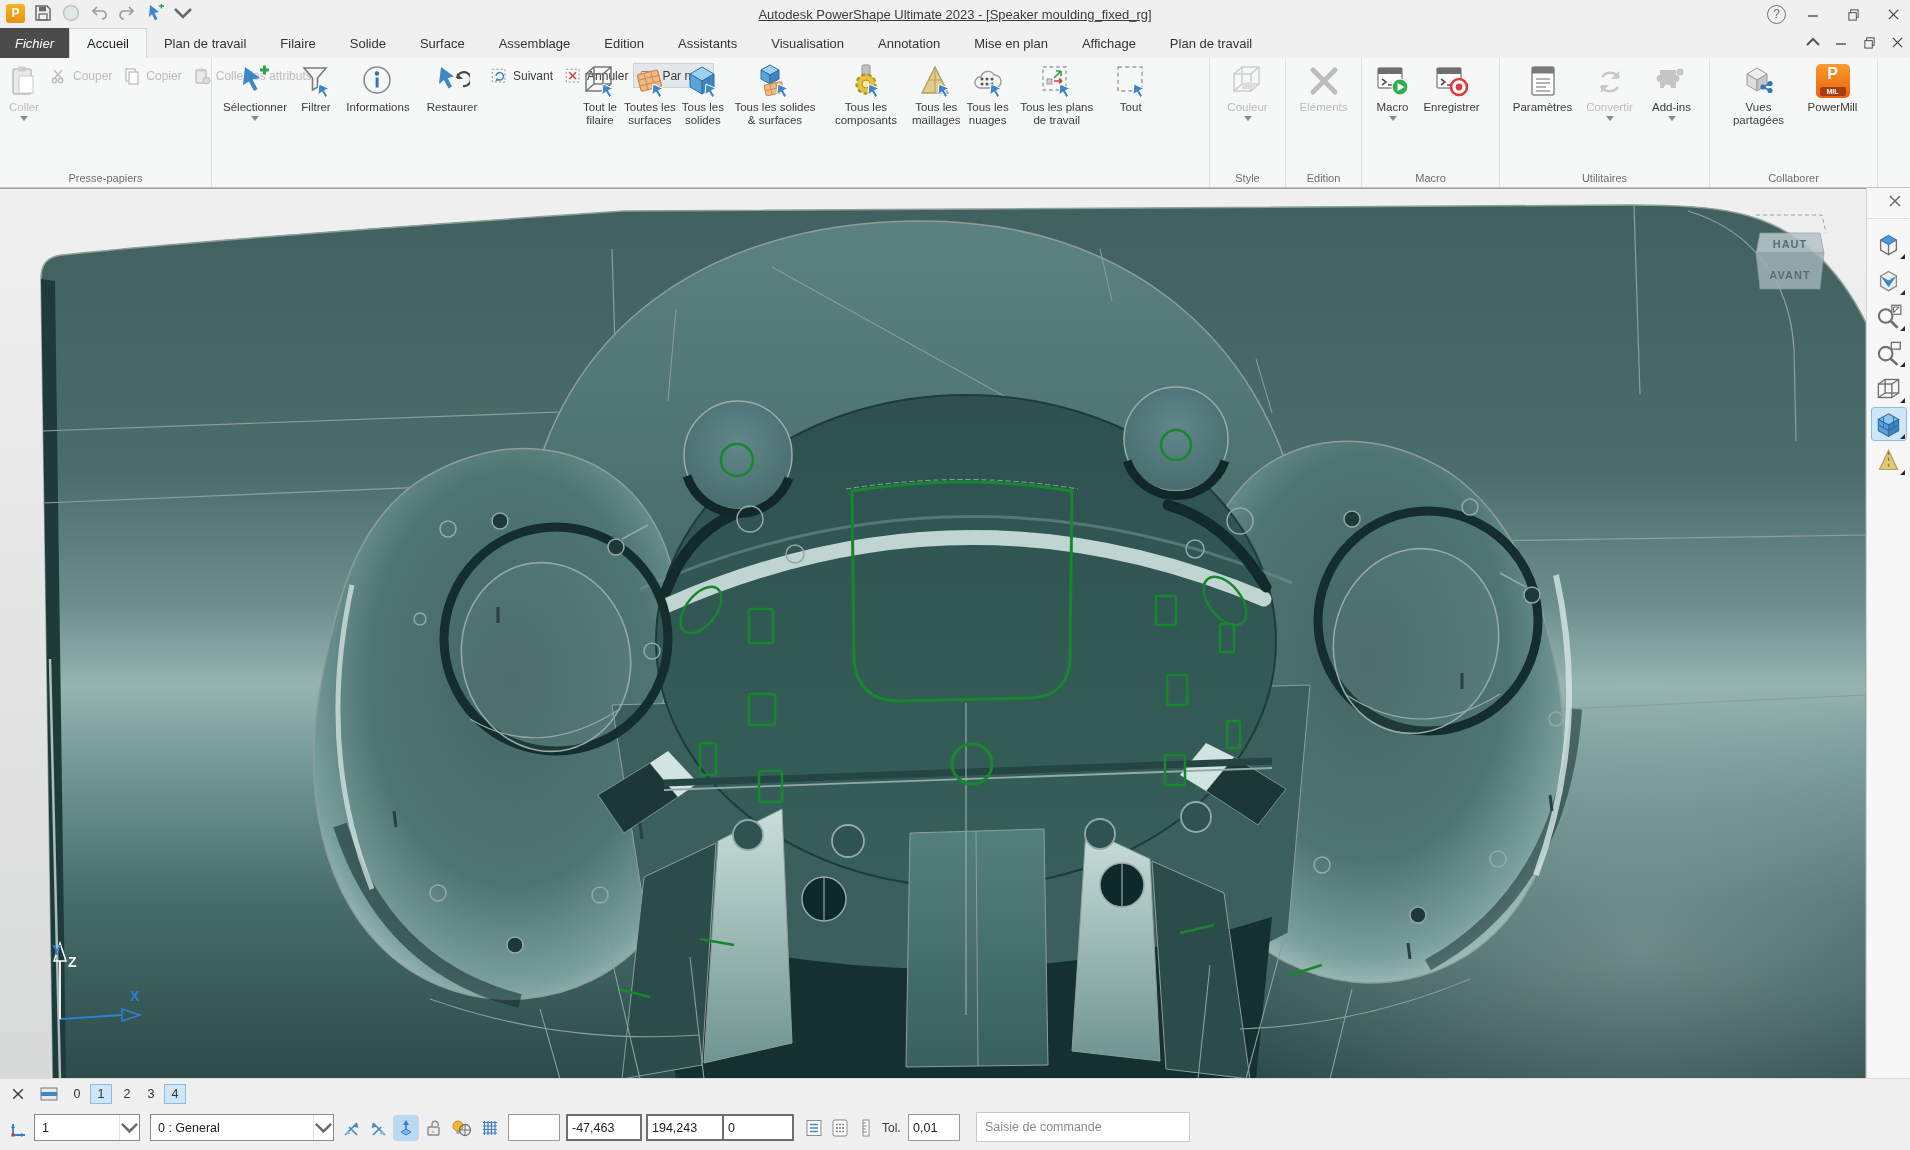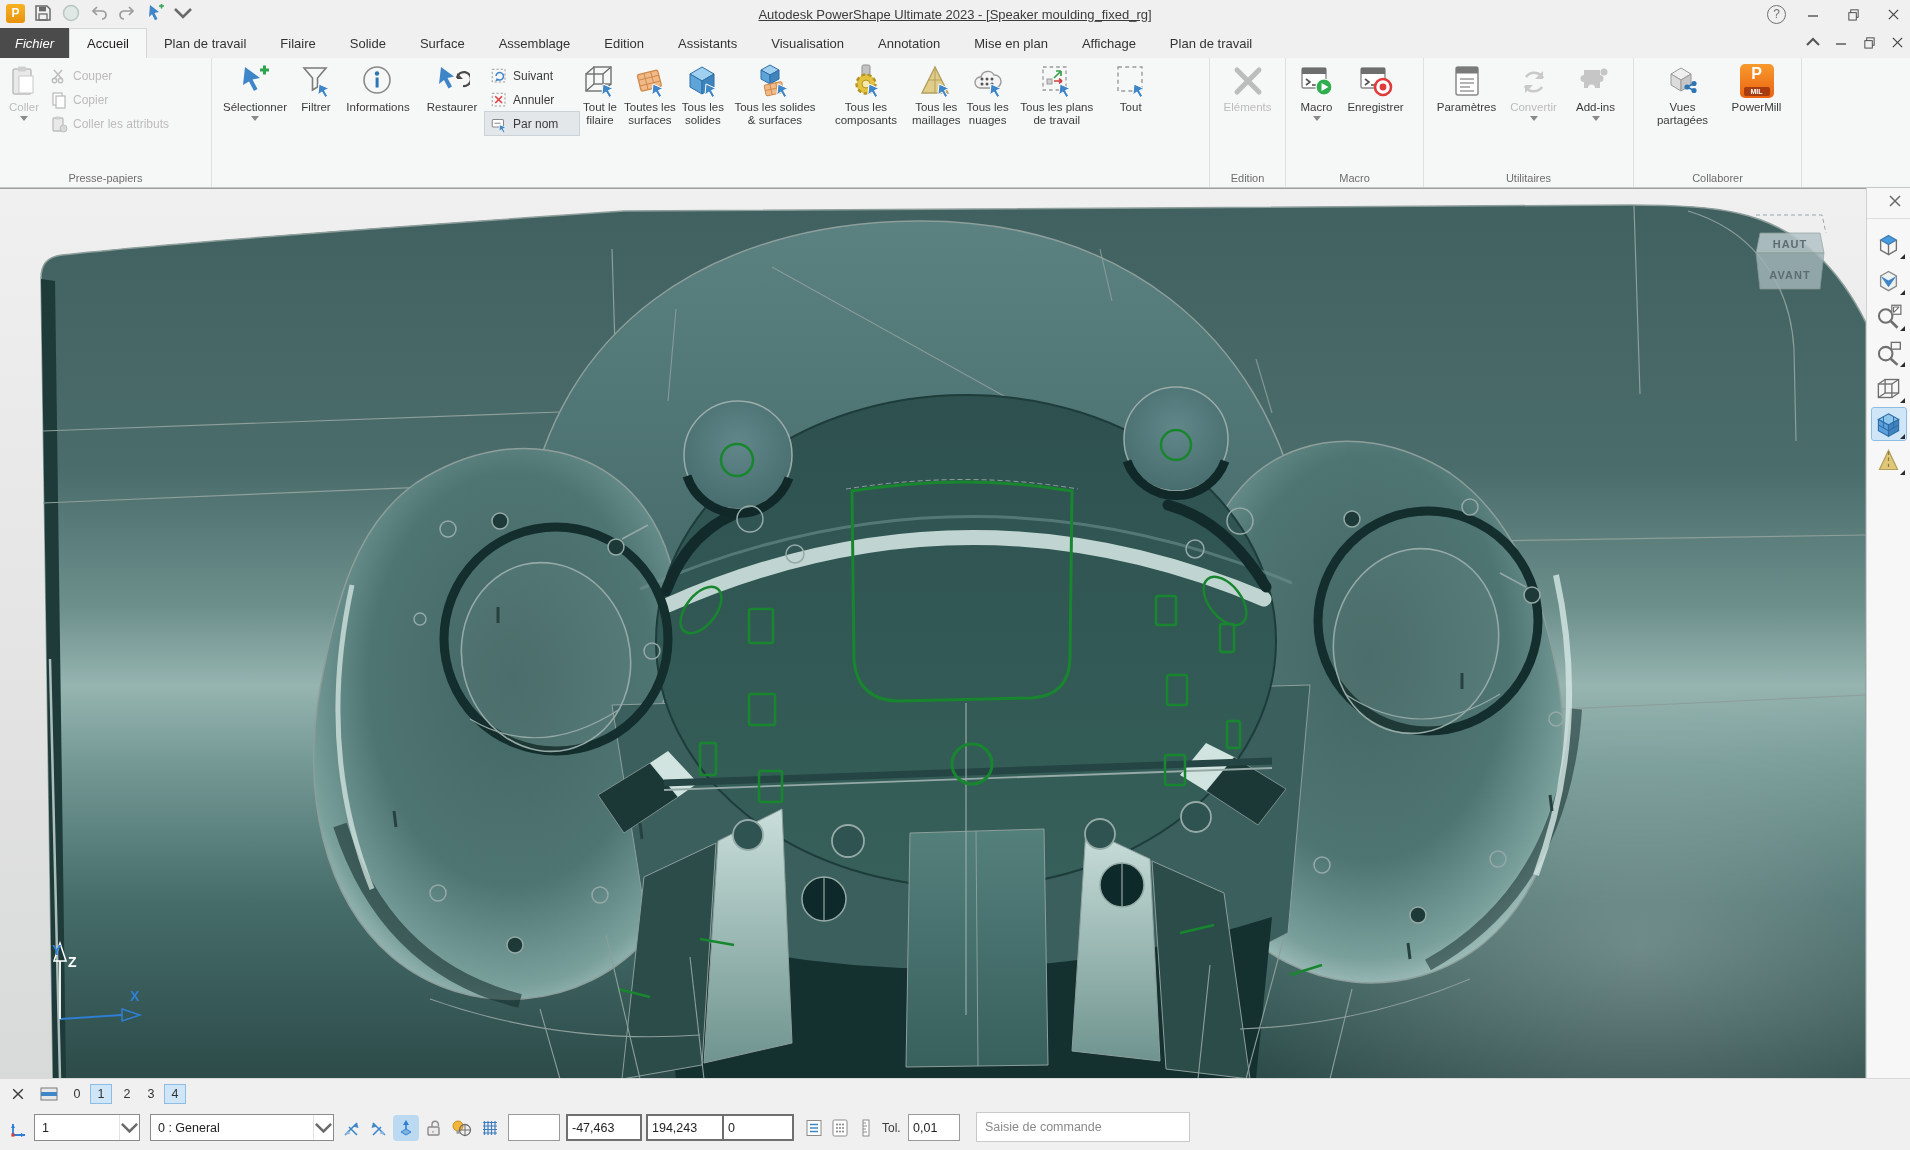--- a/index.html
+++ b/index.html
@@ -33,21 +33,21 @@
   .rgroup{position:relative;height:129px;border-right:1px solid #e0e0e0;padding:2px 3px 20px 3px;flex:none;}
   .rglabel{position:absolute;bottom:3px;left:0;right:0;text-align:center;font-size:11px;color:#6d6d6d;white-space:nowrap;}
   .rbtns{display:flex;align-items:flex-start;height:100%;}
   .rb{display:flex;flex-direction:column;align-items:center;padding:3px 3px 0 3px;flex:none;}
   .ric{width:36px;height:36px;}
   .ric svg{width:100%;height:100%;}
   .rlb{margin-top:2px;font-size:11.5px;line-height:13px;color:#3b3b3b;text-align:center;white-space:pre-line;}
   .rb.disabled .rlb{color:#bcbcbc;}
   .chev{margin-top:2px;width:8px;height:5px;}
   .chev svg{display:block;}
-  .rstack{display:flex;flex-direction:column;gap:1px;padding-top:4px;flex:none;}
+  .rstack{display:flex;flex-direction:row;gap:1px;padding-top:4px;flex:none;}
   .rsb{display:flex;align-items:center;gap:5px;height:23px;padding:0 5px;font-size:12px;color:#3b3b3b;white-space:nowrap;}
   .rsb .sic{width:18px;height:18px;flex:none;}
   .rsb .sic svg{width:100%;height:100%;}
   .rsb.active{background:#e3e7ea;outline:1px solid #ccd3d8;}
   .rsb.disabled{color:#bcbcbc;}
   .pm-icon{position:relative;width:34px;height:34px;border-radius:5px;background:linear-gradient(#f79a2d,#ec6211);margin:1px;}
   .pm-icon .pmP{position:absolute;top:1px;left:0;right:0;text-align:center;color:#fff;font-weight:bold;font-size:16px;}
   .pm-icon .pmMIL{position:absolute;bottom:2px;left:4px;right:4px;background:#a63c10;border-radius:2px;
                   color:#fff;font-size:7px;font-weight:bold;text-align:center;line-height:9px;}
 
@@ -400,20 +400,41 @@
         <div class="rb" style="width:58px">
           <span class="ric"><svg viewBox="0 0 36 36">
                 <rect x="5" y="4" width="24" height="24" fill="none" stroke="#9a9a9a" stroke-width="1.4" stroke-dasharray="4 3.2"></rect>
                 <path d="M21 21l10 4.5-4.5 2 3.2 5.5-2.6 1.5-3.2-5.5-4 3z" fill="#3f86c9" stroke="#fff" stroke-width="1"></path>
               </svg></span>
           <span class="rlb">Tout</span>
         </div>
       </div>
     </div>
 
+    <div class="rgroup" style="width:76px">
+      <div class="rbtns" style="justify-content:center">
+        <div class="rb disabled">
+          <span class="ric"><svg viewBox="0 0 36 36">
+                <g fill="none" stroke="#cbcbcb" stroke-width="1.4">
+                  <rect x="4" y="11" width="17" height="17"></rect>
+                  <rect x="12" y="4" width="17" height="17"></rect>
+                  <path d="M4 11l8-7M21 11l8-7M4 28l8-7M21 28l8-7"></path>
+                </g>
+                <path d="M12 26a7 7 0 0 1 14 0z" fill="#dcdcdc"></path>
+              </svg></span>
+          <span class="rlb">Couleur</span>
+          <span class="chev">
+              <svg viewBox="0 0 8 5">
+                <path d="M0 0h8L4 5z" fill="#8a8a8a"></path>
+              </svg>
+            </span>
+        </div>
+      </div>
+      <div class="rglabel">Style</div>
+    </div>
 
     <div class="rgroup" style="width:76px">
       <div class="rbtns" style="justify-content:center">
         <div class="rb disabled">
           <span class="ric"><svg viewBox="0 0 36 36">
                 <path d="M7 7l22 22M29 7L7 29" stroke="#bdbdbd" stroke-width="5" stroke-linecap="round"></path>
               </svg></span>
           <span class="rlb">Eléments</span>
         </div>
       </div>

